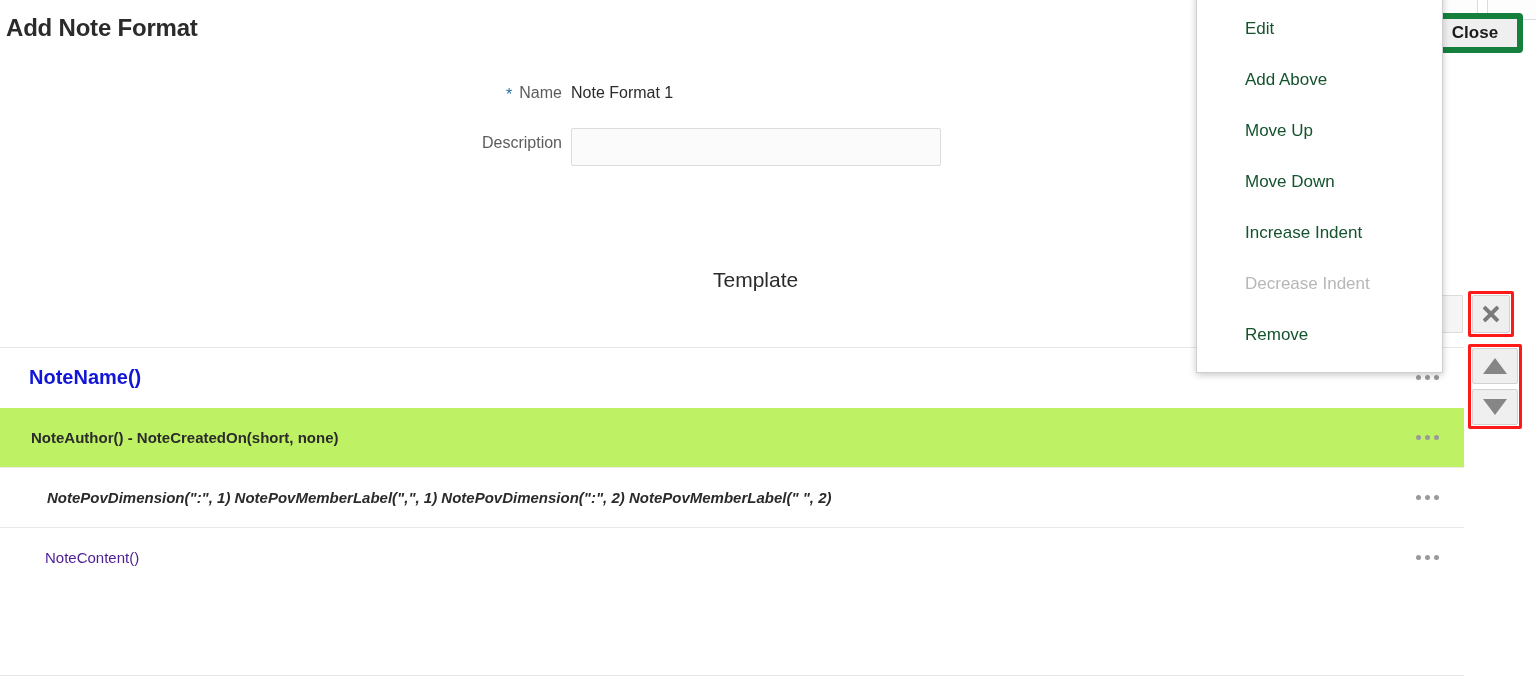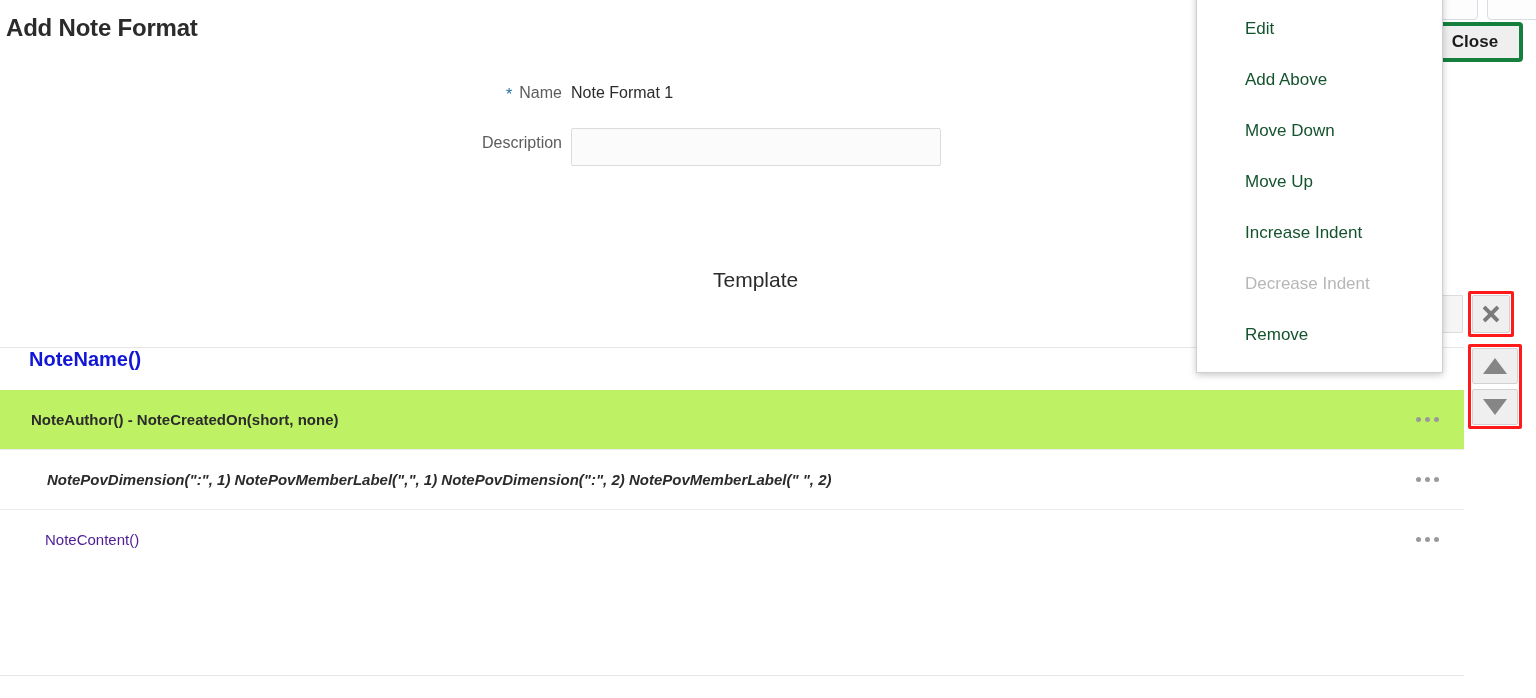--- a/index.html
+++ b/index.html
@@ -135,21 +135,21 @@
     height: 1px;
     background: #e6e6e6;
   }
   .divider.top  { top: 347px; }
   .divider.bottom { top: 675px; }
 
   
   .rows {
     position: absolute;
     left: 0;
-    top: 330px;
+    top: 348px;
     width: 1464px;
   }
   .row {
     position: relative;
     height: 60px;
     display: flex;
     align-items: center;
     border-bottom: 1px solid #eaeaea;
     box-sizing: border-box;
   }
@@ -263,25 +263,25 @@
     border-left: 12px solid transparent;
     border-right: 12px solid transparent;
   }
   .tri.up   { border-bottom: 16px solid #868686; }
   .tri.down { border-top: 16px solid #868686; }
 
   
   .close-btn {
     position: absolute;
     left: 1427px;
-    top: 22px;
+    top: 13px;
     width: 96px;
     height: 40px;
     background: #efefef;
-    border: 4px solid #15803d;
+    border: 6px solid #15803d;
     border-radius: 4px;
     display: flex;
     align-items: center;
     justify-content: center;
     font-size: 17px;
     font-weight: bold;
     color: #1b1b1b;
     cursor: pointer;
     box-sizing: border-box;
   }
@@ -416,18 +416,18 @@
 
 <div class="ghost-toolbar gt1"></div>
 <div class="ghost-toolbar gt2"></div>
 <div class="ghost-toolbar gt3"></div>
 
 <div class="close-btn">Close</div>
 
 <div class="context-menu">
   <div class="menu-item">Edit</div>
   <div class="menu-item">Add Above</div>
+  <div class="menu-item">Move Up</div>
   <div class="menu-item">Move Down</div>
-  <div class="menu-item">Move Up</div>
   <div class="menu-item">Increase Indent</div>
   <div class="menu-item disabled">Decrease Indent</div>
   <div class="menu-item">Remove</div>
 </div>
 
 </body></html>

